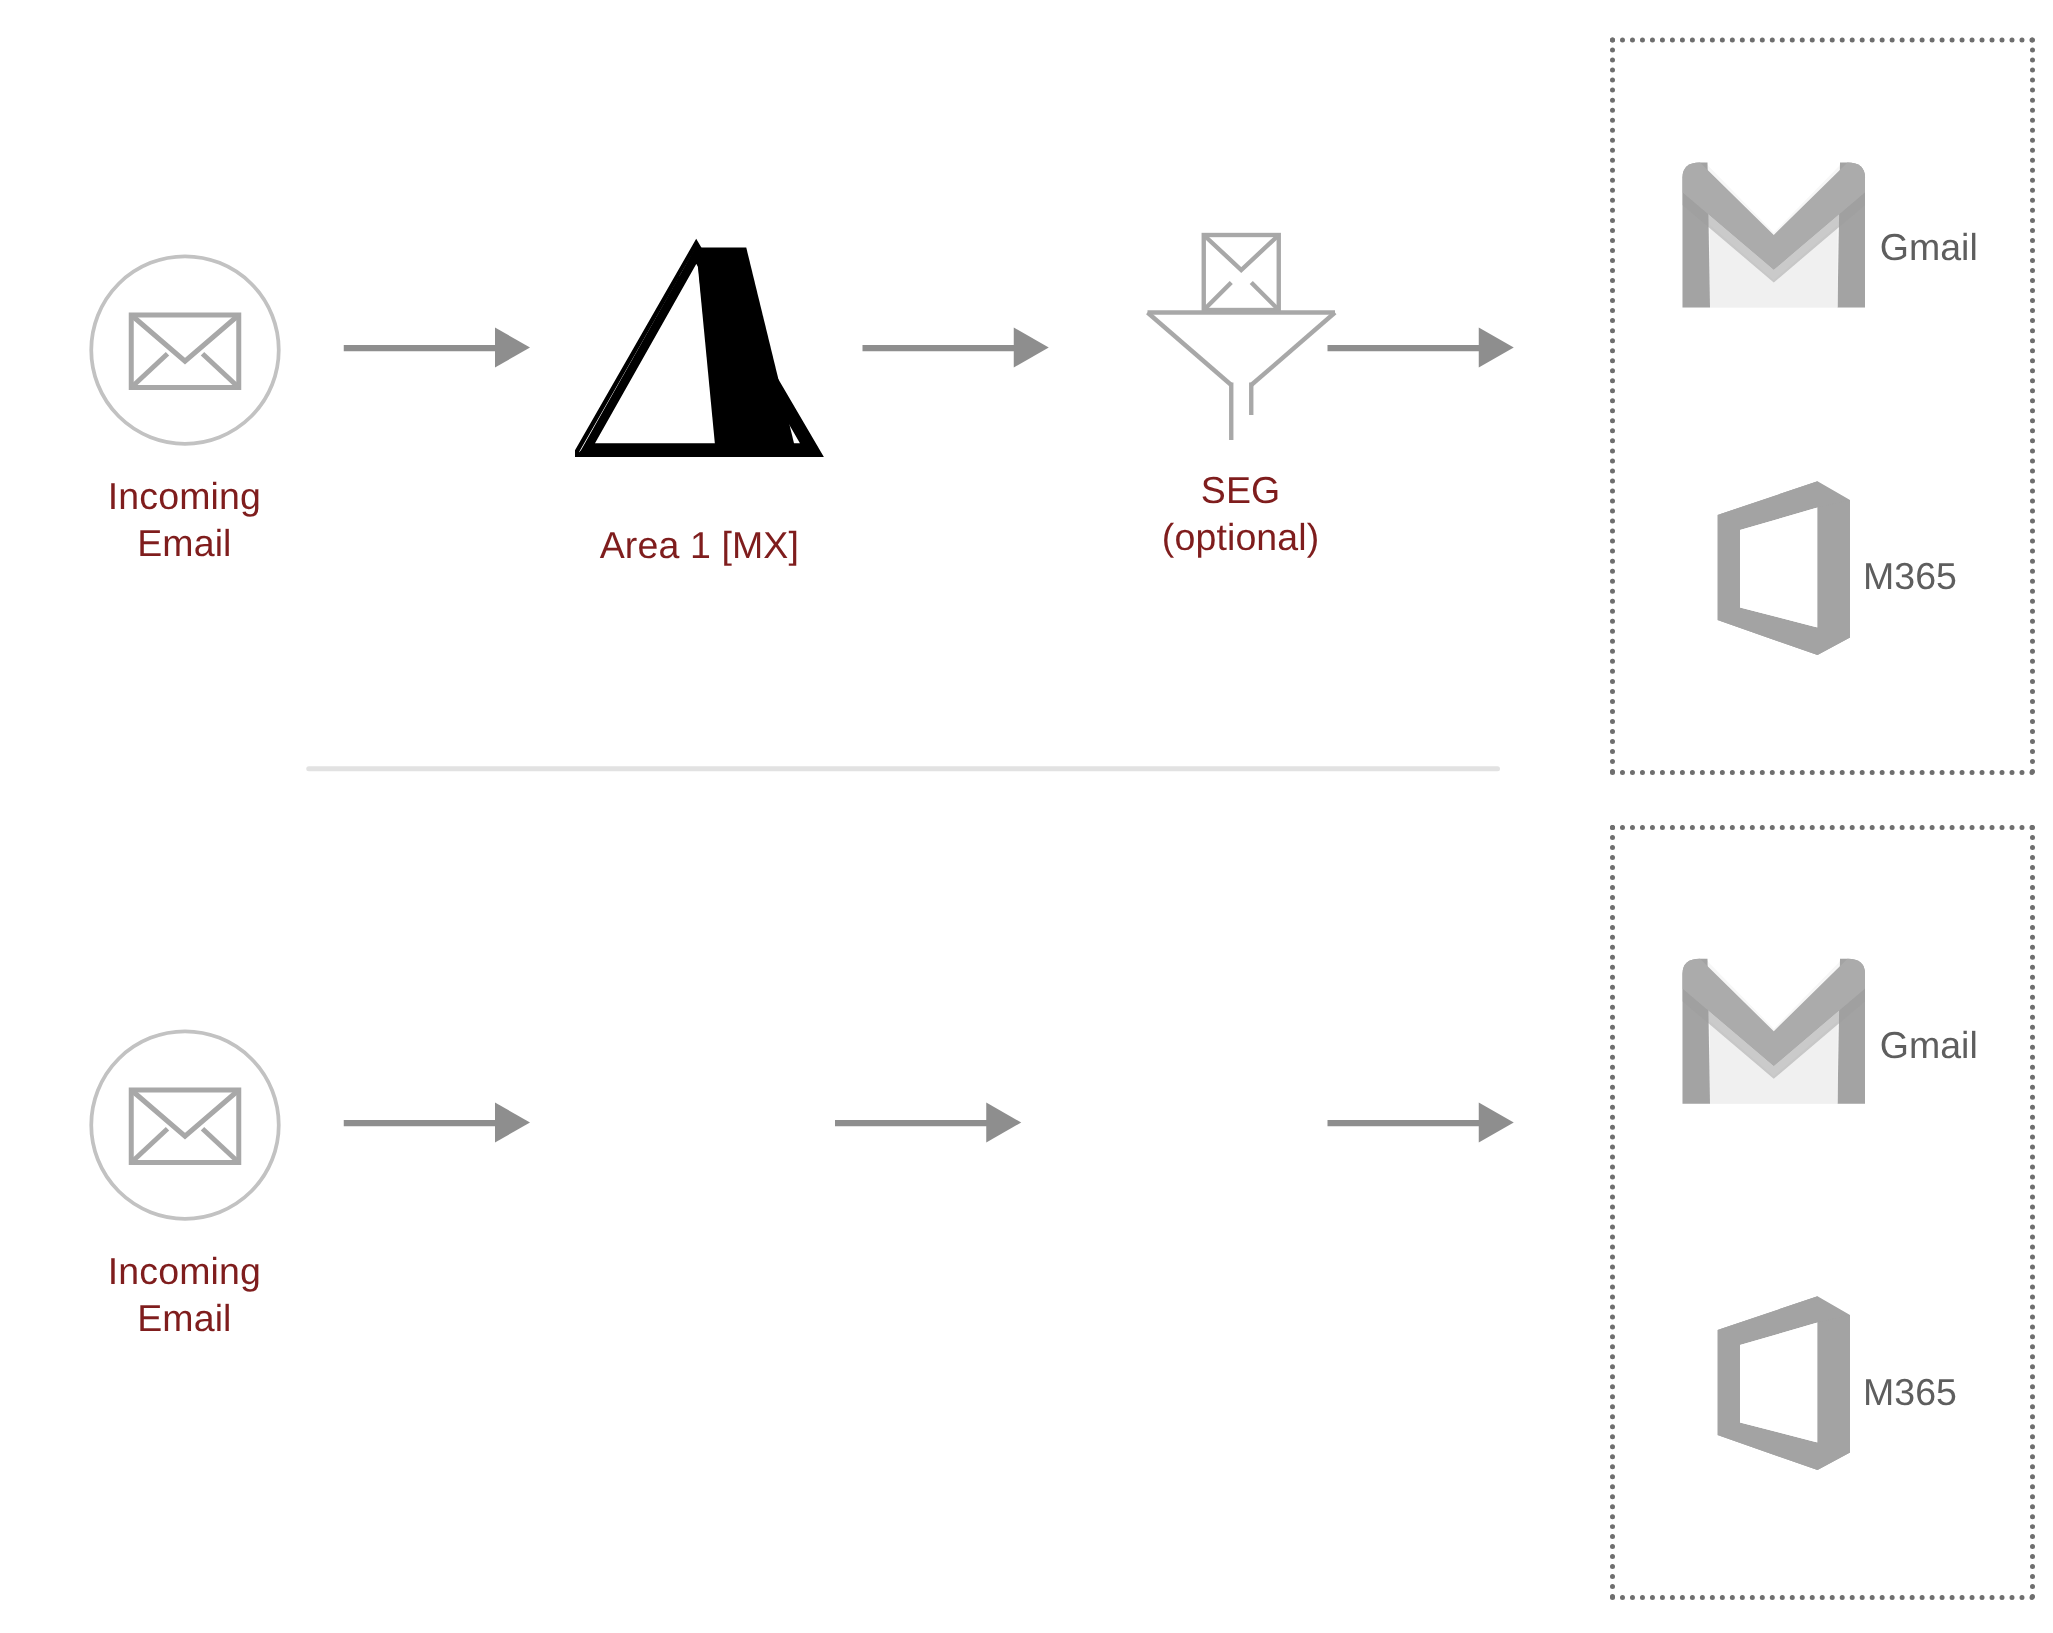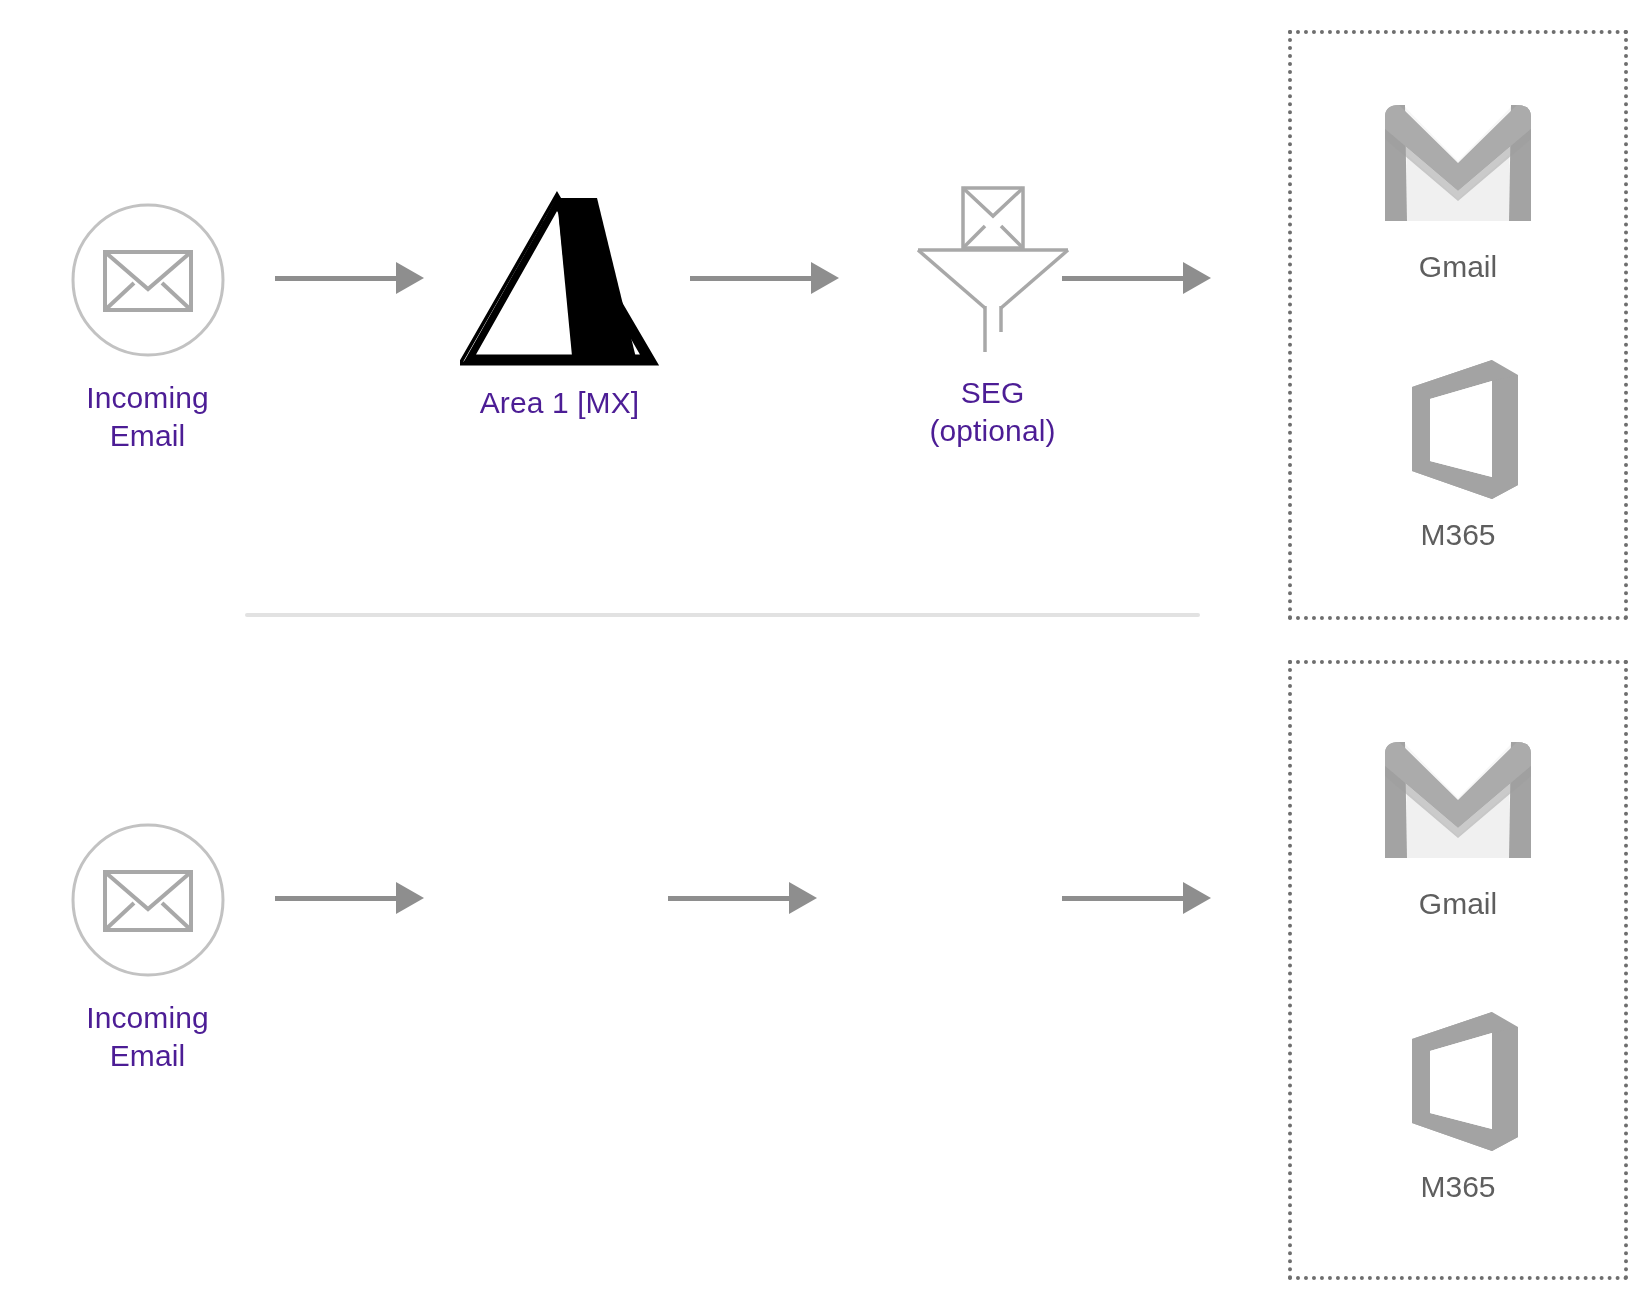--- a/index.html
+++ b/index.html
@@ -27,21 +27,21 @@
   }
   .node-icon {
     display: flex;
     align-items: center;
     justify-content: center;
   }
   .node-label {
     margin-top: 14px;
     font-size: 30px;
     line-height: 38px;
-    color: #4c1d95;
+    color: #7f1d1d;
     text-align: center;
     white-space: pre-line;
     letter-spacing: 0.1px;
   }
 
   
   .arrow {
     position: absolute;
     display: flex;
     align-items: center;
@@ -64,21 +64,21 @@
     position: absolute;
     border: 4px dotted #6e6e6e;
     box-sizing: border-box;
     display: flex;
     flex-direction: column;
     align-items: center;
     justify-content: space-around;
   }
   .dest-item {
     display: flex;
-    flex-direction: column;
+    flex-direction: row;
     align-items: center;
   }
   .dest-label {
     margin-top: 16px;
     font-size: 30px;
     color: #5e5e5e;
   }
 
   
   .divider {
@@ -104,21 +104,21 @@
       </svg>
     </div>
     <div class="node-label">Incoming Email</div>
   </div>
 
   <div class="arrow" style="left:275px; top:262px;">
     <div class="arrow-shaft" style="width:122px;"></div>
     <div class="arrow-head"></div>
   </div>
 
-  <div class="node" style="left:452px; top:190px; width:215px;">
+  <div class="node" style="left:452px; top:190px; width:215px;gap:34px;">
     <div class="node-icon">
       <svg width="200" height="180" viewBox="0 0 200 180">
         <polygon points="97,8 193,172 3,172" fill="#ffffff" stroke="#000000" stroke-width="7"></polygon>
         <polygon points="97,8 137,8 177,172 114,172" fill="#000000"></polygon>
         <polygon points="97,8 84,30 41,140 3,172 97,8" fill="#ffffff"></polygon>
         <polygon points="97,14 186,168 10,168" fill="none" stroke="#000000" stroke-width="7"></polygon>
         <polygon points="98,20 133,20 172,166 112,166" fill="#000000"></polygon>
       </svg>
     </div>
     <div class="node-label">Area 1 [MX]</div>

